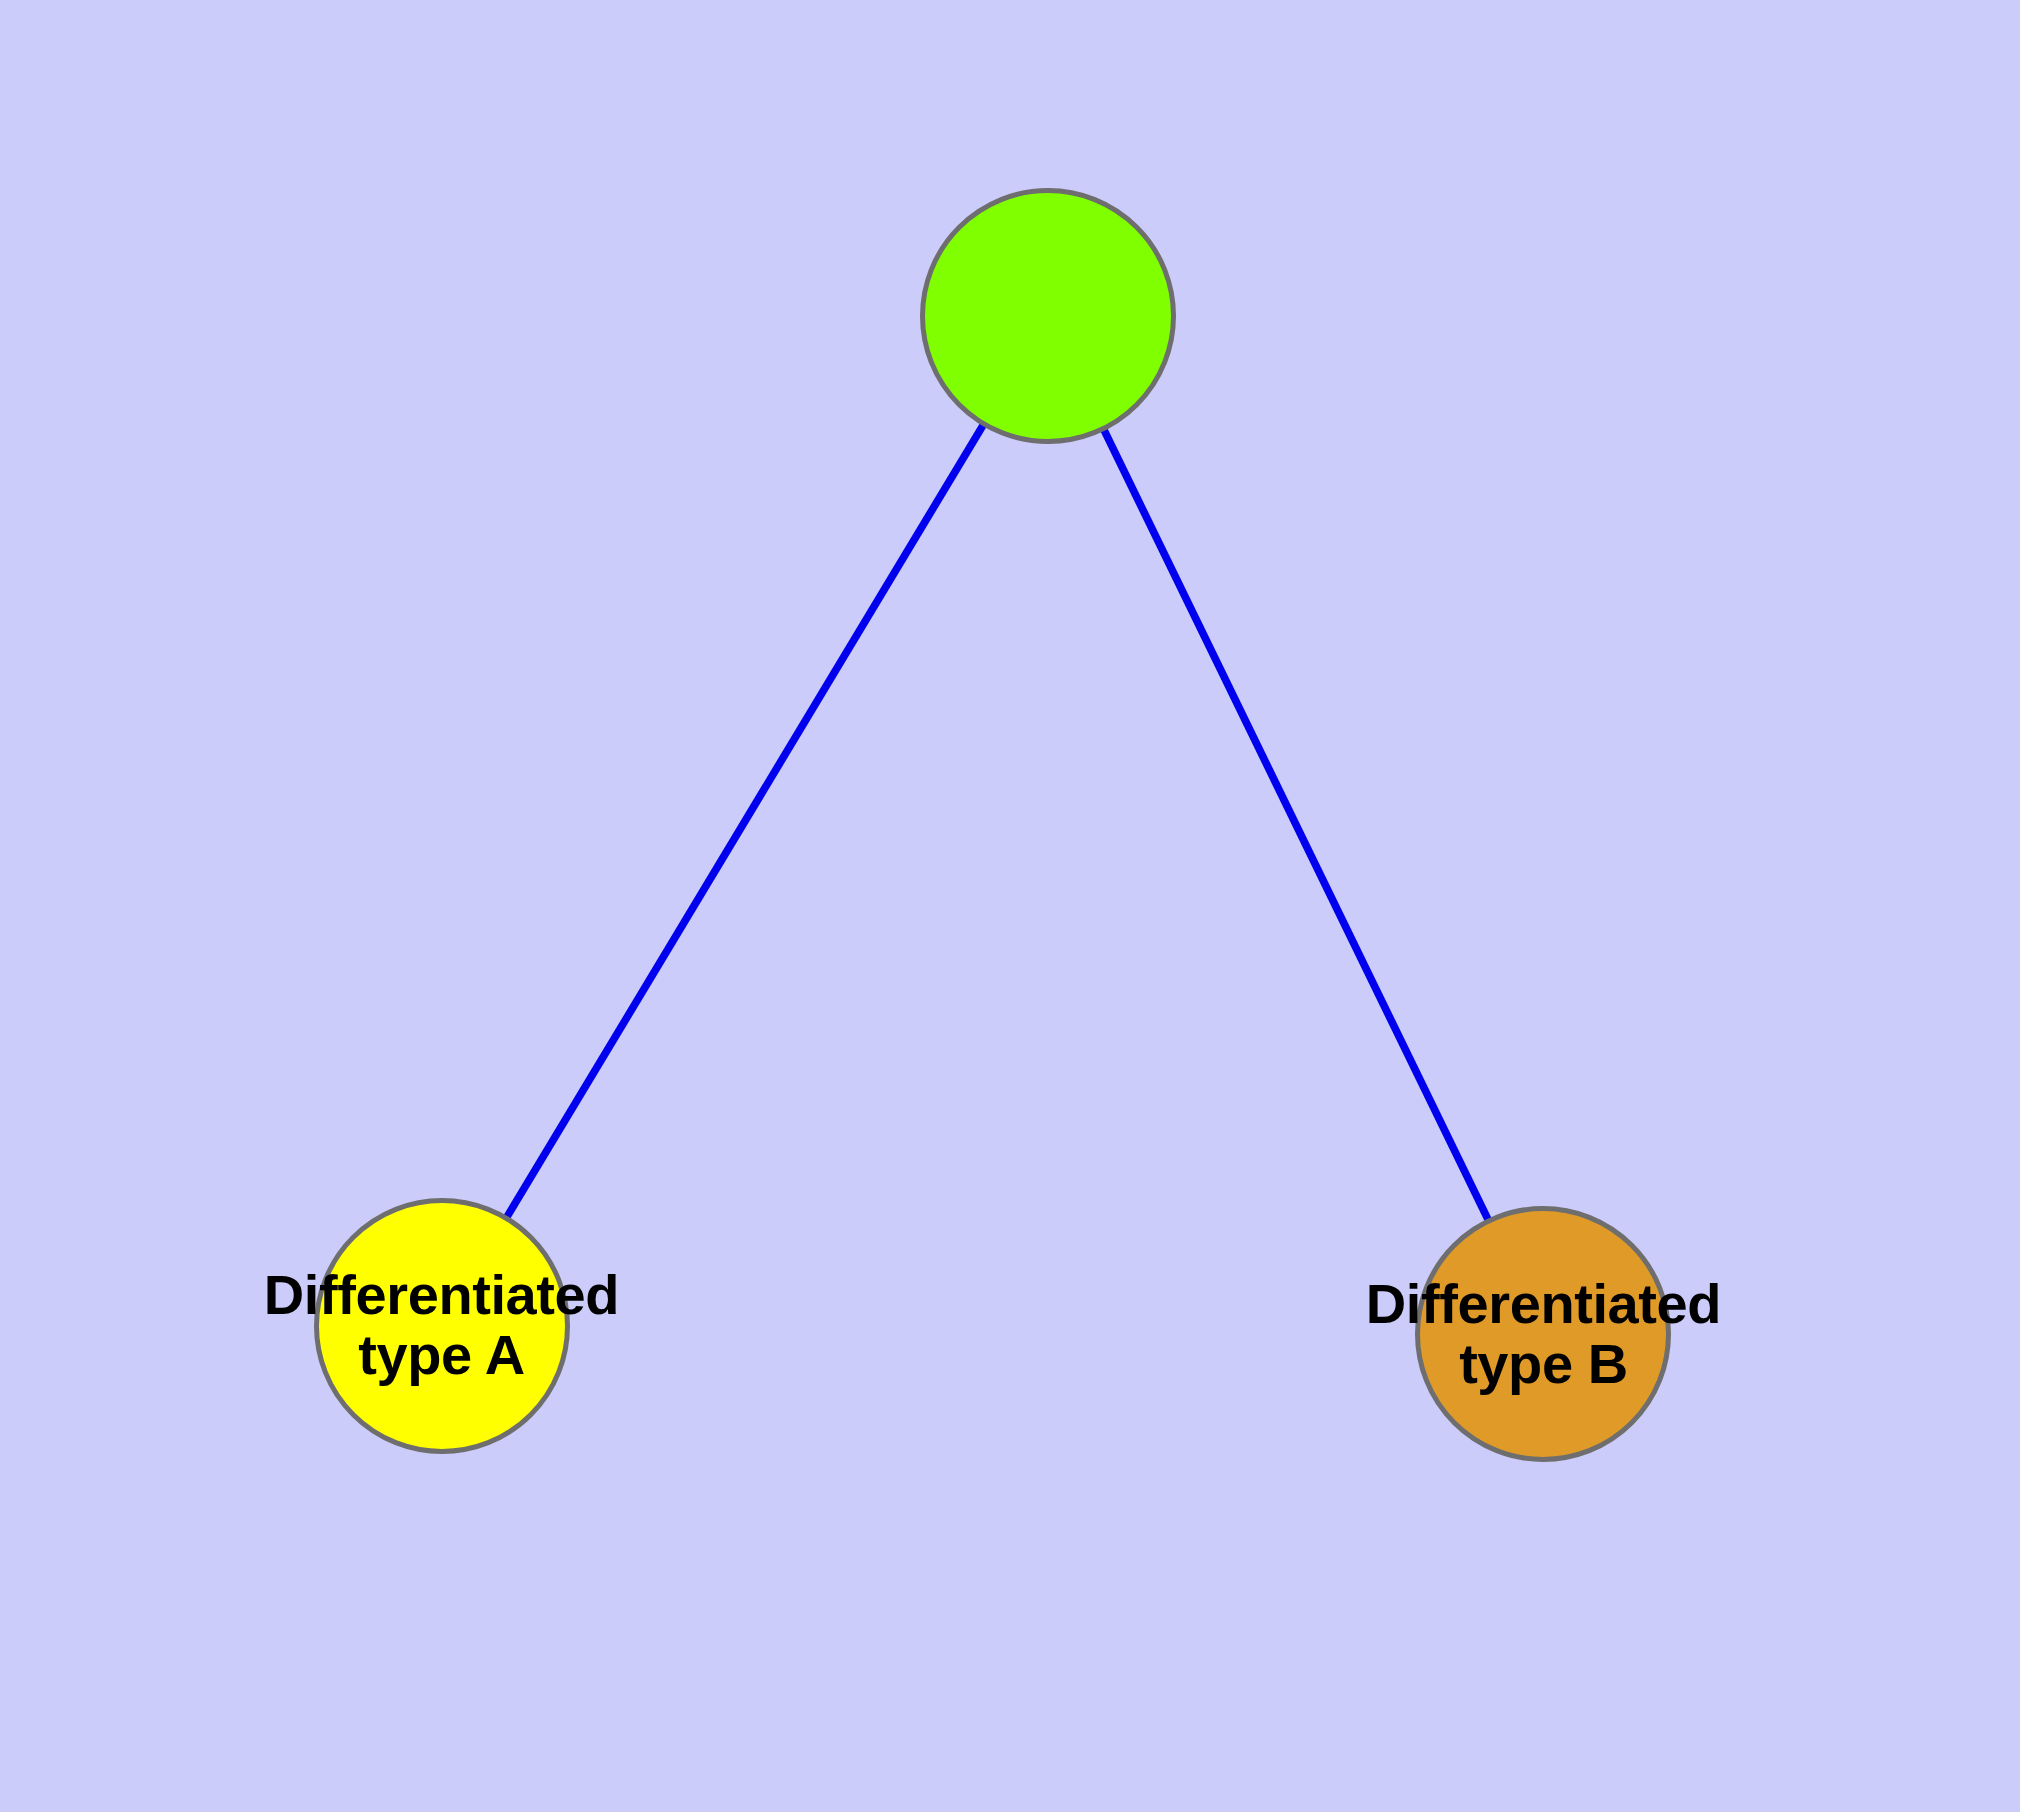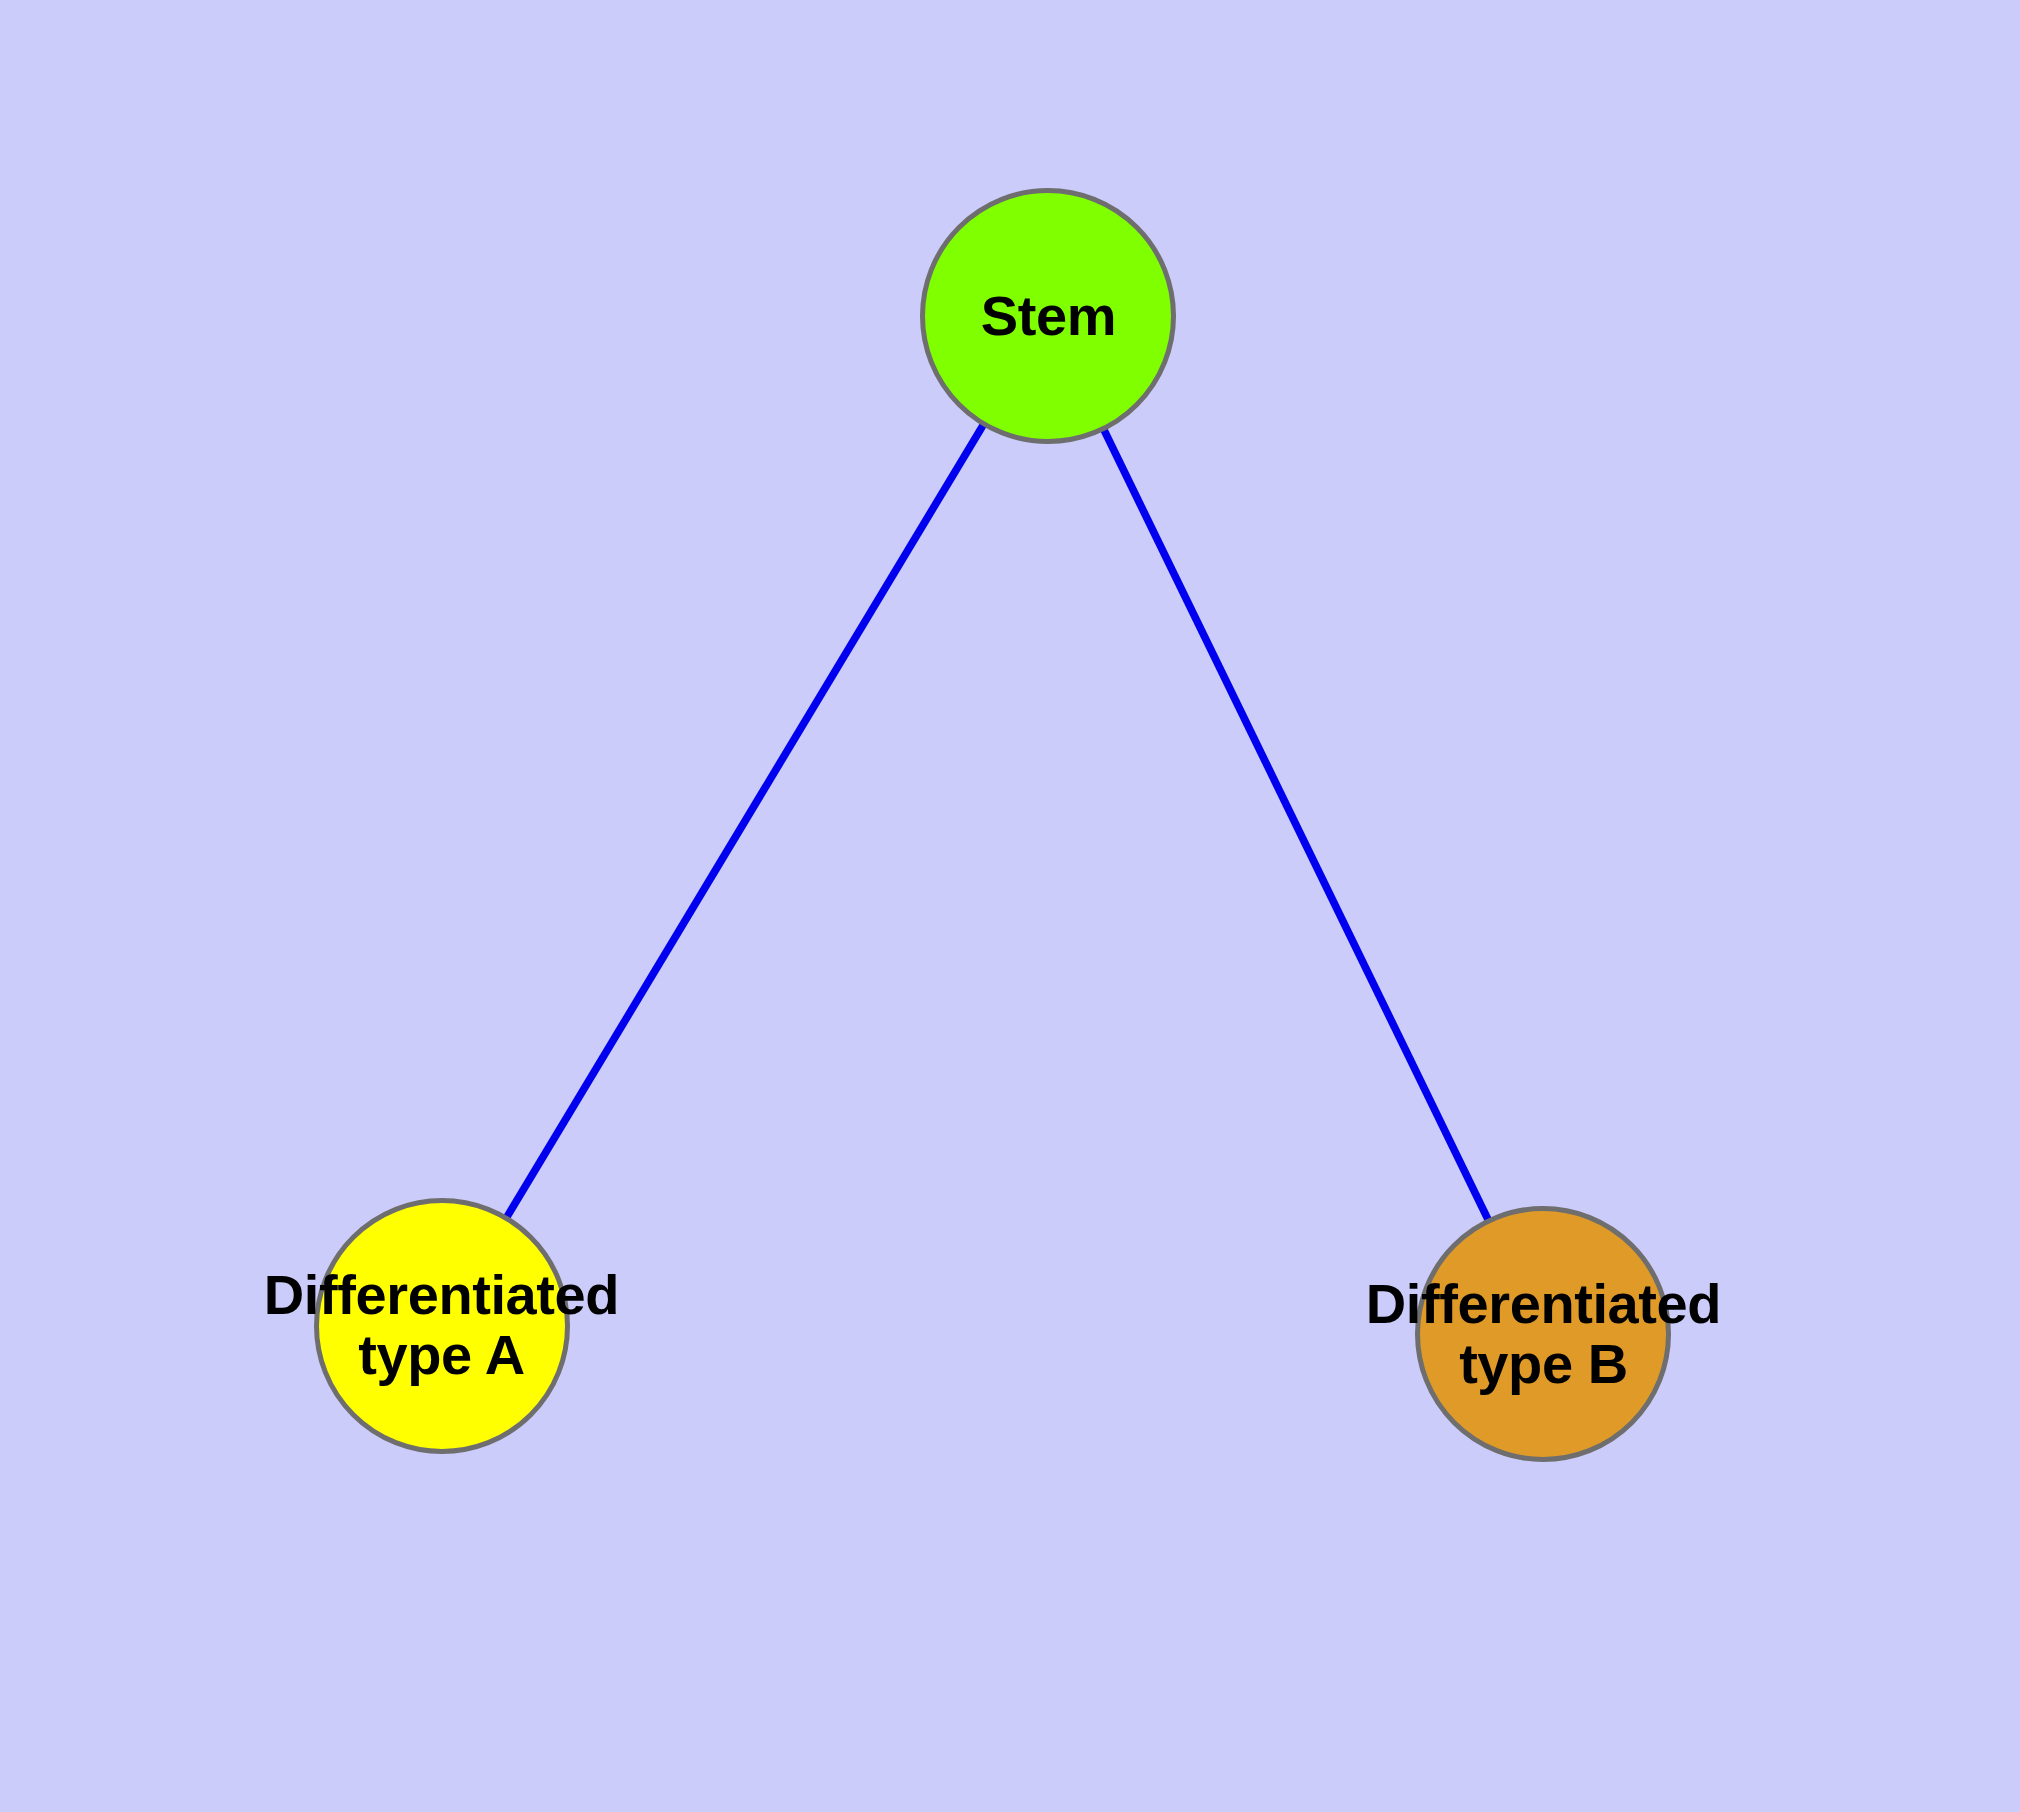--- a/index.html
+++ b/index.html
@@ -62,21 +62,20 @@
     <line x1="1237" y1="373" x2="521" y2="1564" stroke="#0000ee" stroke-width="9" stroke-linecap="butt"></line>
     <line x1="1237" y1="373" x2="1821" y2="1574" stroke="#0000ee" stroke-width="9" stroke-linecap="butt"></line>
   </svg>
 
   <div id="node-layer">
 
     <div class="node" id="node-stem" style="left: 920px; top: 188px; width: 256px; height: 256px; background: rgb(128, 255, 0); border-color: rgb(110, 110, 110); border-width: 5.1px;"></div>
     <div class="node" id="node-diff-a" style="left: 314px; top: 1198px; width: 256px; height: 256px; background: rgb(255, 255, 0); border-color: rgb(110, 110, 110); border-width: 5.1px;"></div>
     <div class="node" id="node-diff-b" style="left: 1415px; top: 1206px; width: 256px; height: 256px; background: rgb(224, 154, 40); border-color: rgb(110, 110, 110); border-width: 5.1px;"></div>
 
-    <div class="node-label" id="label-stem" style="font-size: 56px; color: rgb(0, 0, 0); width: 1017px; left: 540px; top: 286px;">Stem</div>
     <div class="node-label" id="label-diff-a" style="font-size: 56px; color: rgb(0, 0, 0); width: 1017px; left: -67px; top: 1265px;">Differentiated
 type A</div>
     <div class="node-label" id="label-diff-b" style="font-size: 56px; color: rgb(0, 0, 0); width: 1017px; left: 1035px; top: 1274px;">Differentiated
 type B</div>
 
   </div>
 </div>
 
 
 </body></html>

